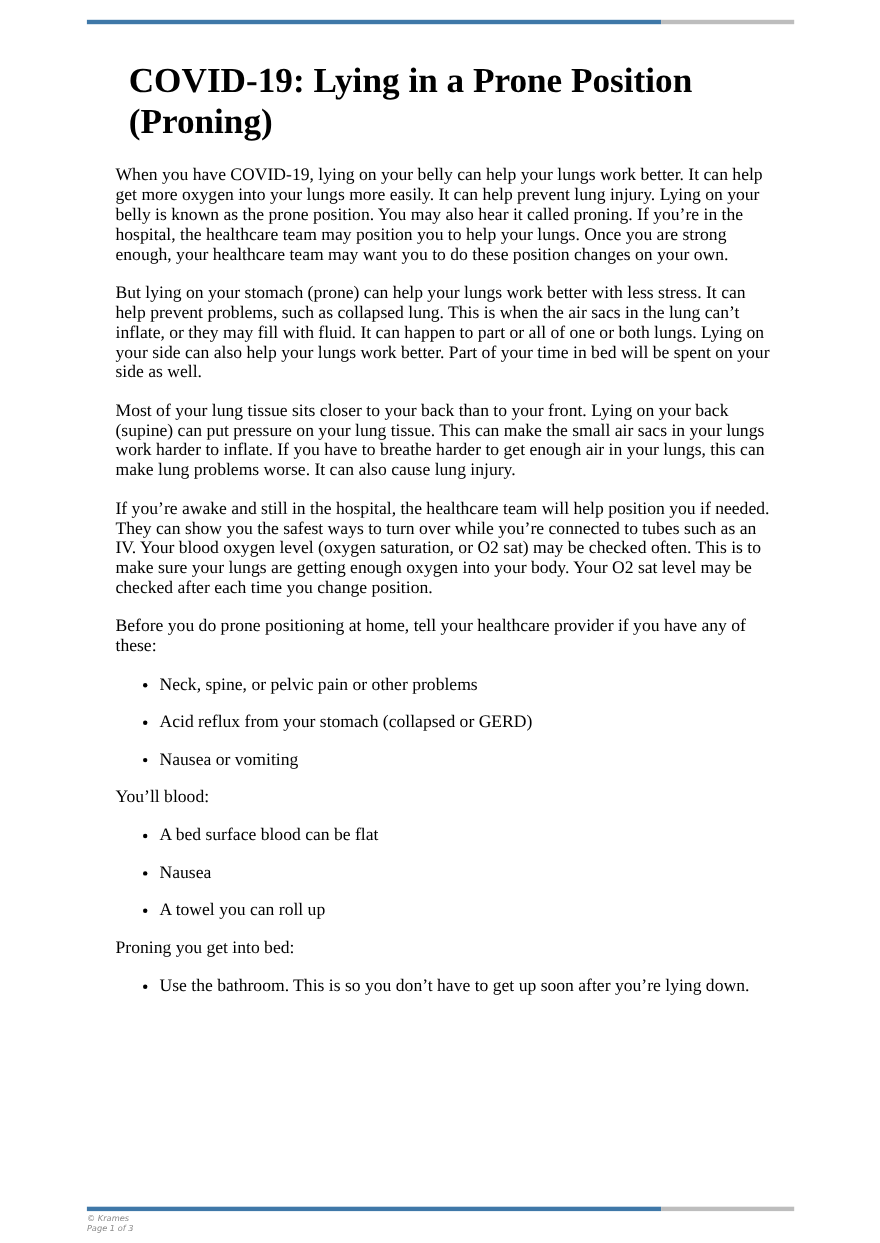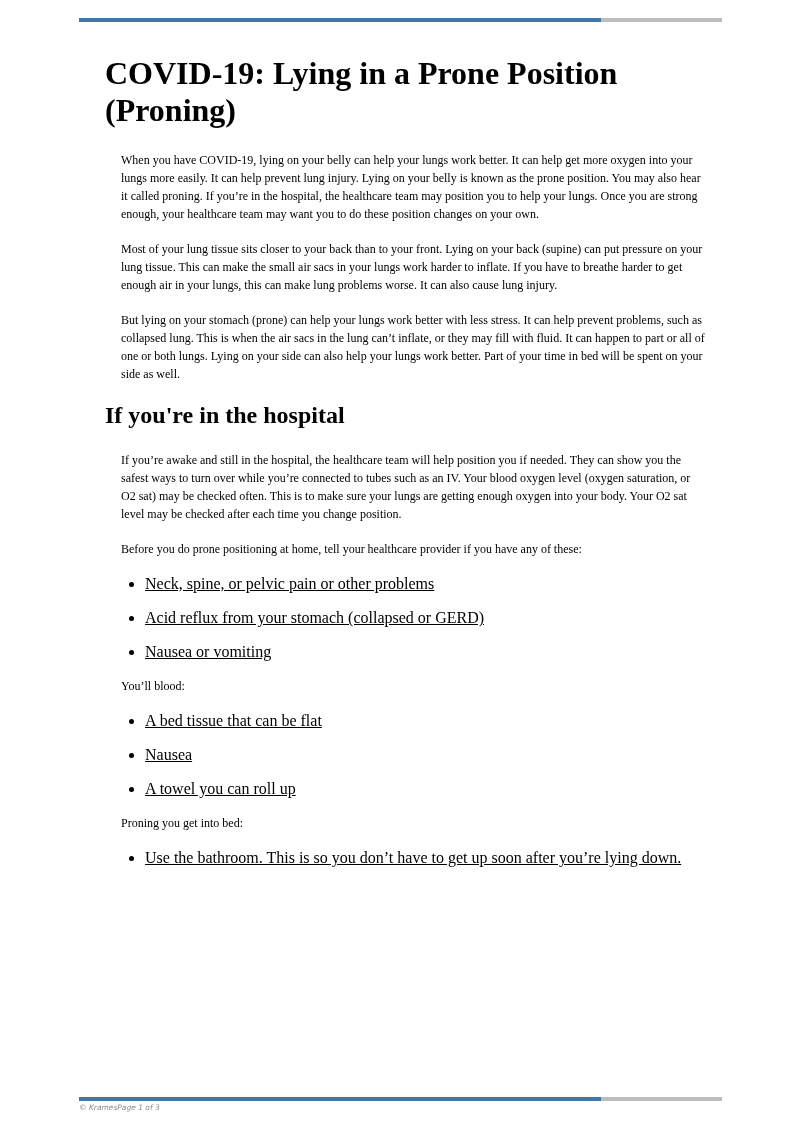--- a/index.html
+++ b/index.html
@@ -3,54 +3,53 @@
 <meta charset="utf-8">
 <style>
   html, body { margin: 0; padding: 0; background: #ffffff; }
   body { width: 800px; height: 1130px; position: relative; overflow: hidden; font-family: "Liberation Serif", "DejaVu Serif", serif; color: #000; }
   .bar { position: absolute; left: 79px; width: 643px; height: 4px; display: flex; }
   .bar .blue { background: #3f78a8; width: 522px; height: 100%; }
   .bar .gray { background: #bdbdbd; flex: 1; height: 100%; }
   .bar.top { top: 18px; }
   .bar.bottom { top: 1097px; }
   .content { position: absolute; left: 105px; top: 55px; width: 600px; }
-  h1 { font-size: 32px; line-height: 37px; font-weight: bold; margin: 0 0 22px 0; }
+  h1 { font-size: 32px; line-height: 37px; font-weight: bold; margin: 0 0 22px 12px; }
   h2 { font-size: 24px; line-height: 28px; font-weight: bold; margin: 18px 0 22px 0; }
-  p { font-size: 12px; line-height: 18px; margin: 0 0 17px 16px; }
+  p { font-size: 16px; line-height: 18px; margin: 0 0 17px 0; }
   ul { margin: 0 0 0 0; padding: 0 0 0 40px; list-style: disc; }
-  li { font-size: 16px; line-height: 18px; margin: 0 0 16px 0; text-decoration: underline; }
-  .footer { position: absolute; top: 1103px; left: 79px; width: 643px; font-family: "DejaVu Sans", sans-serif; font-style: italic; font-size: 7.5px; color: #8a8a8a; display: flex; justify-content: flex-start; }
+  li { font-size: 16px; line-height: 18px; margin: 0 0 16px 0; }
+  .footer { position: absolute; top: 1103px; left: 79px; width: 643px; font-family: "DejaVu Sans", sans-serif; font-style: italic; font-size: 7.5px; color: #8a8a8a; display: flex; justify-content: flex-end; flex-direction: column; }
 </style>
 </head>
 <body>
 
 <div class="bar top">
   <div class="blue"></div>
   <div class="gray"></div>
 </div>
 
 <div class="content">
   <h1>COVID-19: Lying in a Prone Position (Proning)</h1>
   <p>When you have COVID-19, lying on your belly can help your lungs work better. It can help get more oxygen into your lungs more easily. It can help prevent lung injury. Lying on your belly is known as the prone position. You may also hear it called proning. If you’re in the hospital, the healthcare team may position you to help your lungs. Once you are strong enough, your healthcare team may want you to do these position changes on your own.</p>
 
+  <p>But lying on your stomach (prone) can help your lungs work better with less stress. It can help prevent problems, such as collapsed lung. This is when the air sacs in the lung can’t inflate, or they may fill with fluid. It can happen to part or all of one or both lungs. Lying on your side can also help your lungs work better. Part of your time in bed will be spent on your side as well.</p>
   <p>Most of your lung tissue sits closer to your back than to your front. Lying on your back (supine) can put pressure on your lung tissue. This can make the small air sacs in your lungs work harder to inflate. If you have to breathe harder to get enough air in your lungs, this can make lung problems worse. It can also cause lung injury.</p>
-  <p>But lying on your stomach (prone) can help your lungs work better with less stress. It can help prevent problems, such as collapsed lung. This is when the air sacs in the lung can’t inflate, or they may fill with fluid. It can happen to part or all of one or both lungs. Lying on your side can also help your lungs work better. Part of your time in bed will be spent on your side as well.</p>
 
-  <h2>If you're in the hospital</h2>
   <p>If you’re awake and still in the hospital, the healthcare team will help position you if needed. They can show you the safest ways to turn over while you’re connected to tubes such as an IV. Your blood oxygen level (oxygen saturation, or O2 sat) may be checked often. This is to make sure your lungs are getting enough oxygen into your body. Your O2 sat level may be checked after each time you change position.</p>
 
   <p>Before you do prone positioning at home, tell your healthcare provider if you have any of these:</p>
   <ul>
     <li>Neck, spine, or pelvic pain or other problems</li>
     <li>Acid reflux from your stomach (collapsed or GERD)</li>
     <li>Nausea or vomiting</li>
   </ul>
   <p>You’ll blood:</p>
   <ul>
-    <li>A bed tissue that can be flat</li>
+    <li>A bed surface blood can be flat</li>
     <li>Nausea</li>
     <li>A towel you can roll up</li>
   </ul>
   <p>Proning you get into bed:</p>
   <ul>
     <li>Use the bathroom. This is so you don’t have to get up soon after you’re lying down.</li>
   </ul>
 </div>
 
 <div class="bar bottom">

